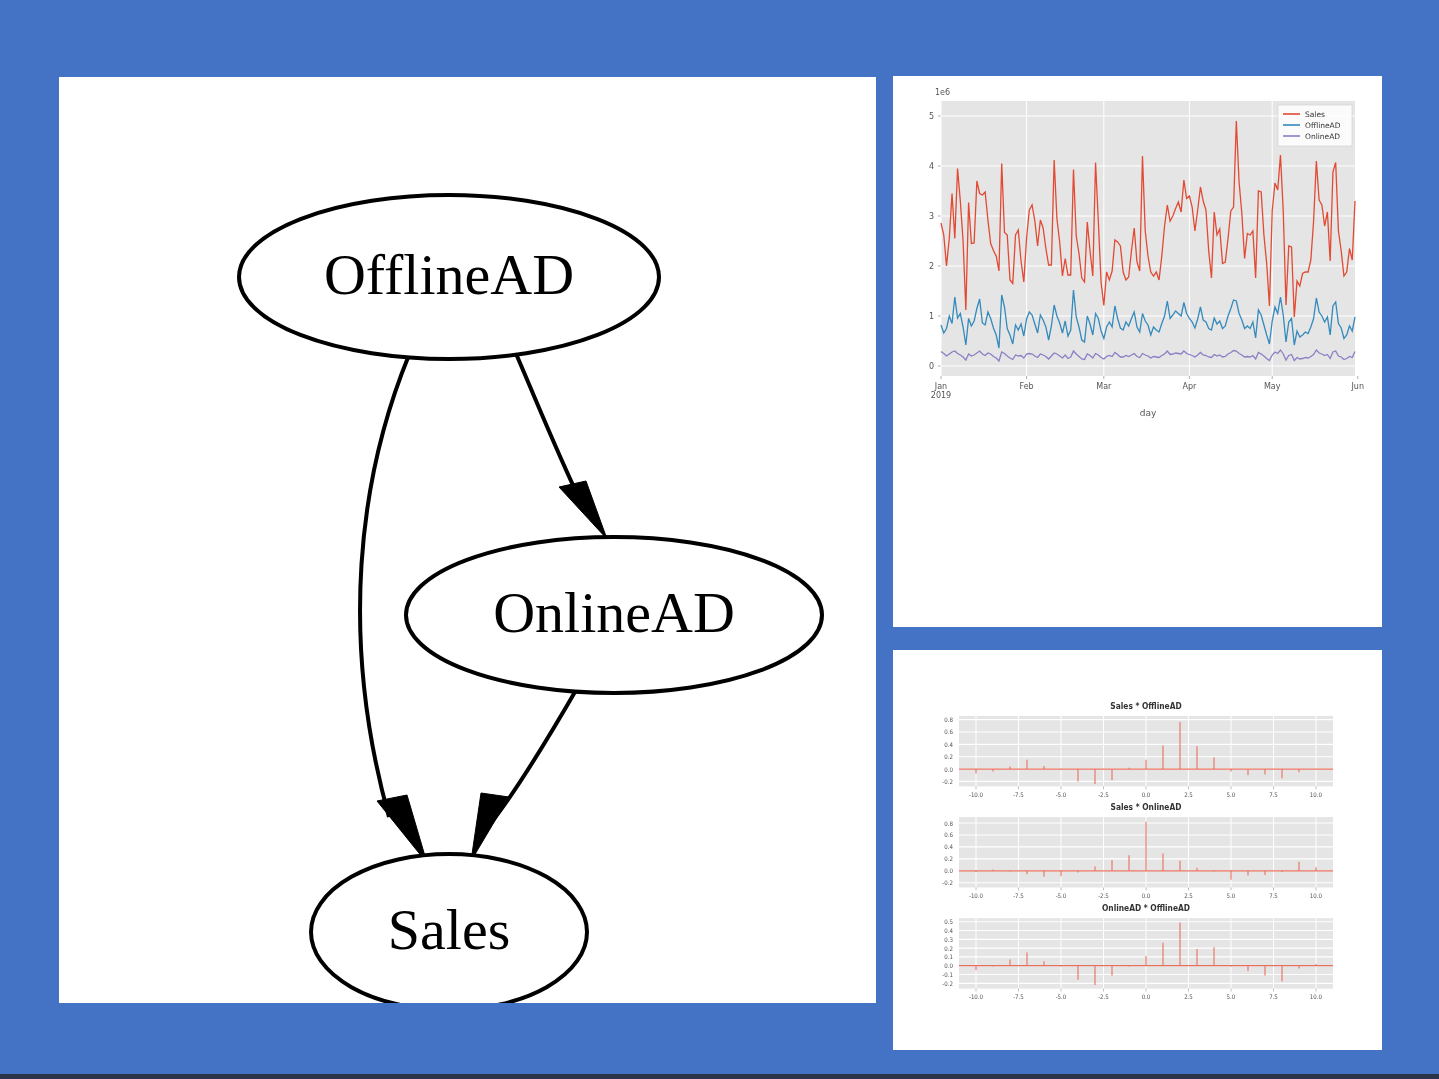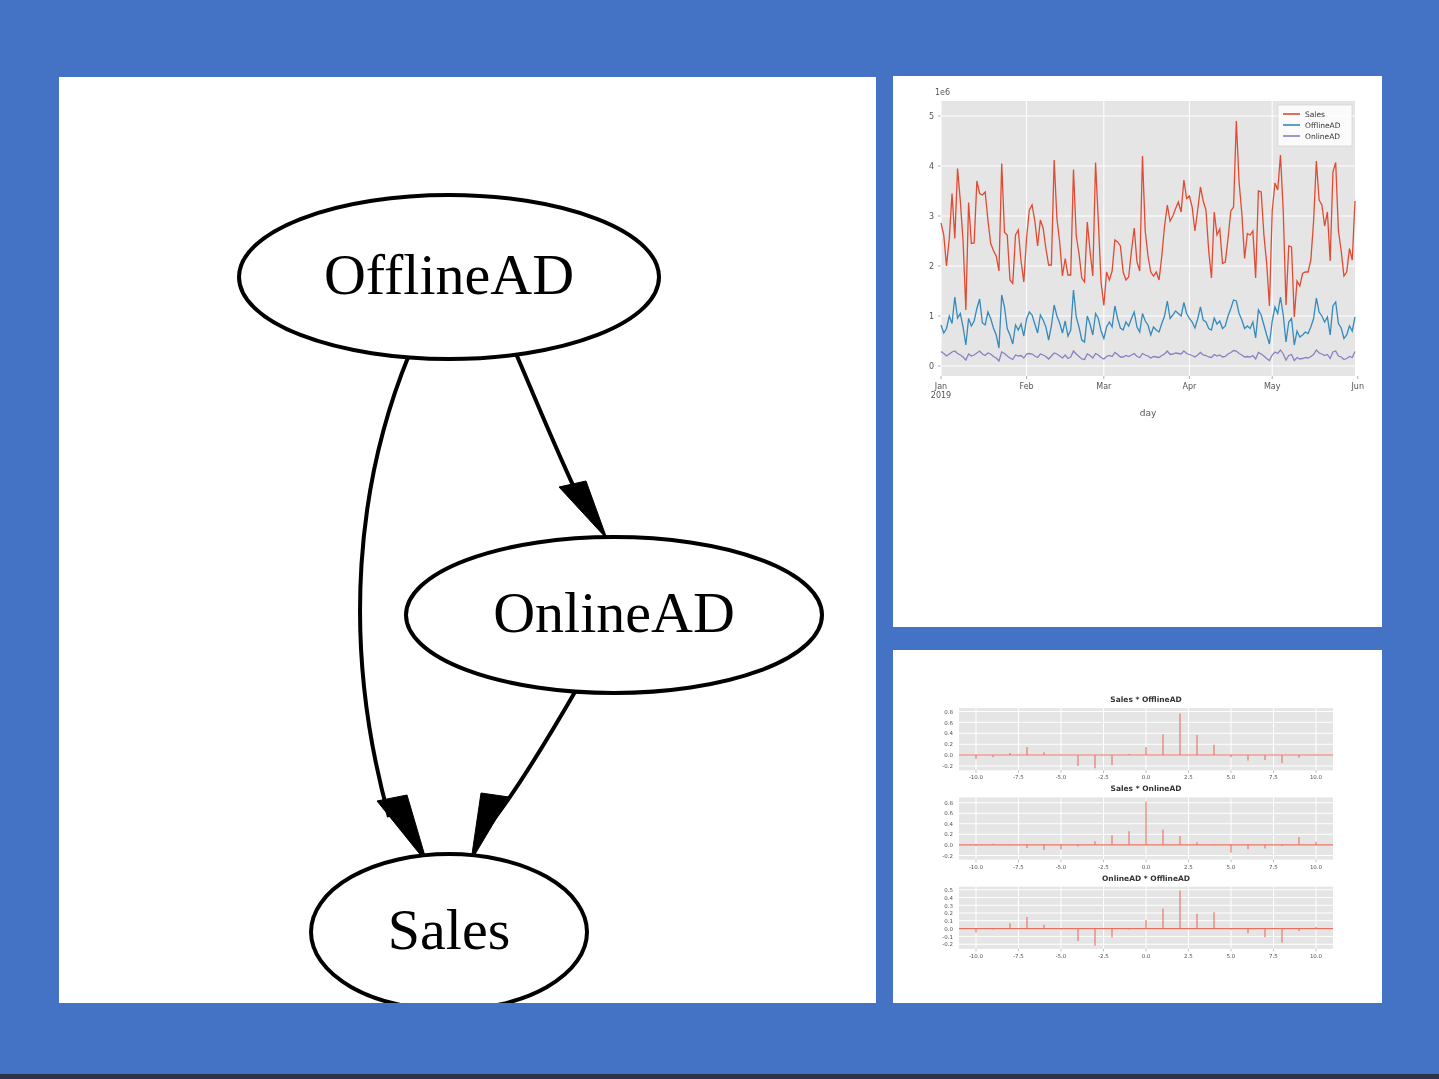--- a/index.html
+++ b/index.html
@@ -28,21 +28,21 @@
     background: #2b3348;
   }
   
   .panel {
     position: absolute;
     background: #ffffff;
     overflow: hidden;
   }
   #dag-panel   { left: 59px;  top: 77px; width: 817px;  height: 926px; }
   #ts-panel    { left: 893px; top: 76px; width: 489px;  height: 551px; }
-  #ccf-panel   { left: 893px; top: 650px; width: 489px; height: 353px; }
+  #ccf-panel   { left: 893px; top: 650px; width: 489px; height: 400px; }
 
   
   #dag-svg { display:block; width:100%; height:100%; }
   .dag-node-label {
     font-family: "Liberation Serif", "DejaVu Serif", serif;
     font-size: 58px;
     fill: #000;
     text-anchor: middle;
     dominant-baseline: middle;
   }

